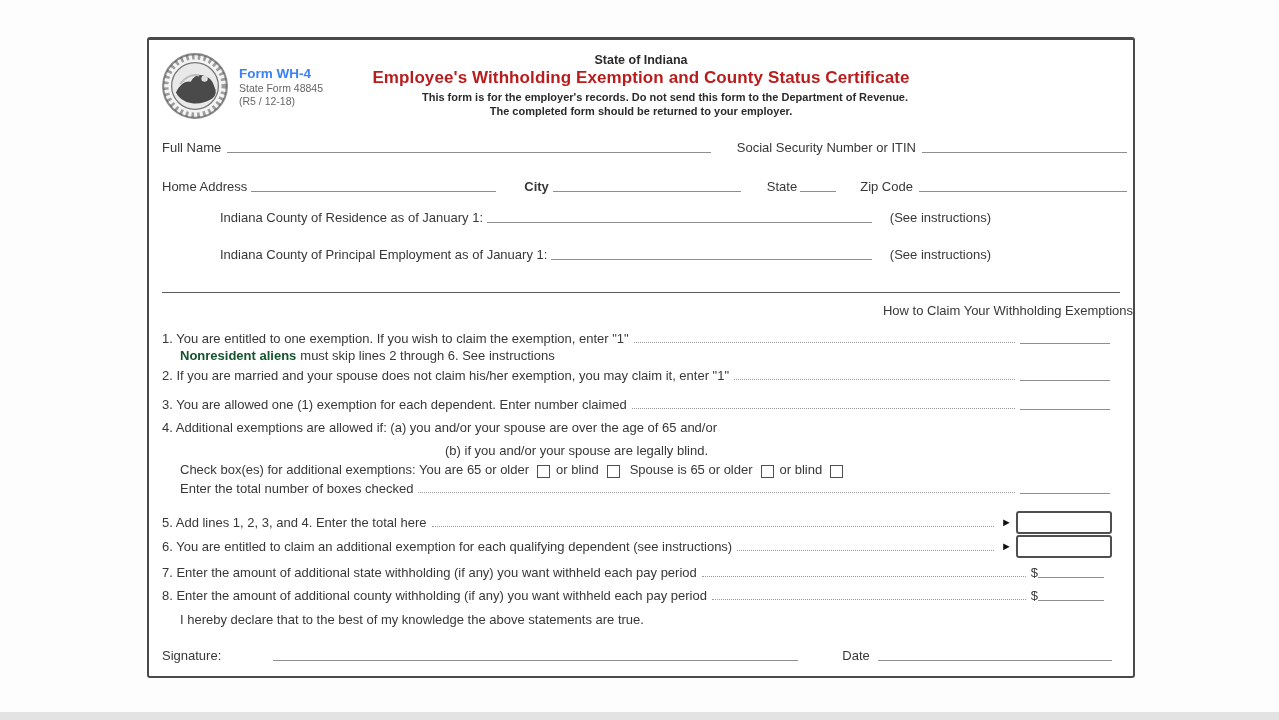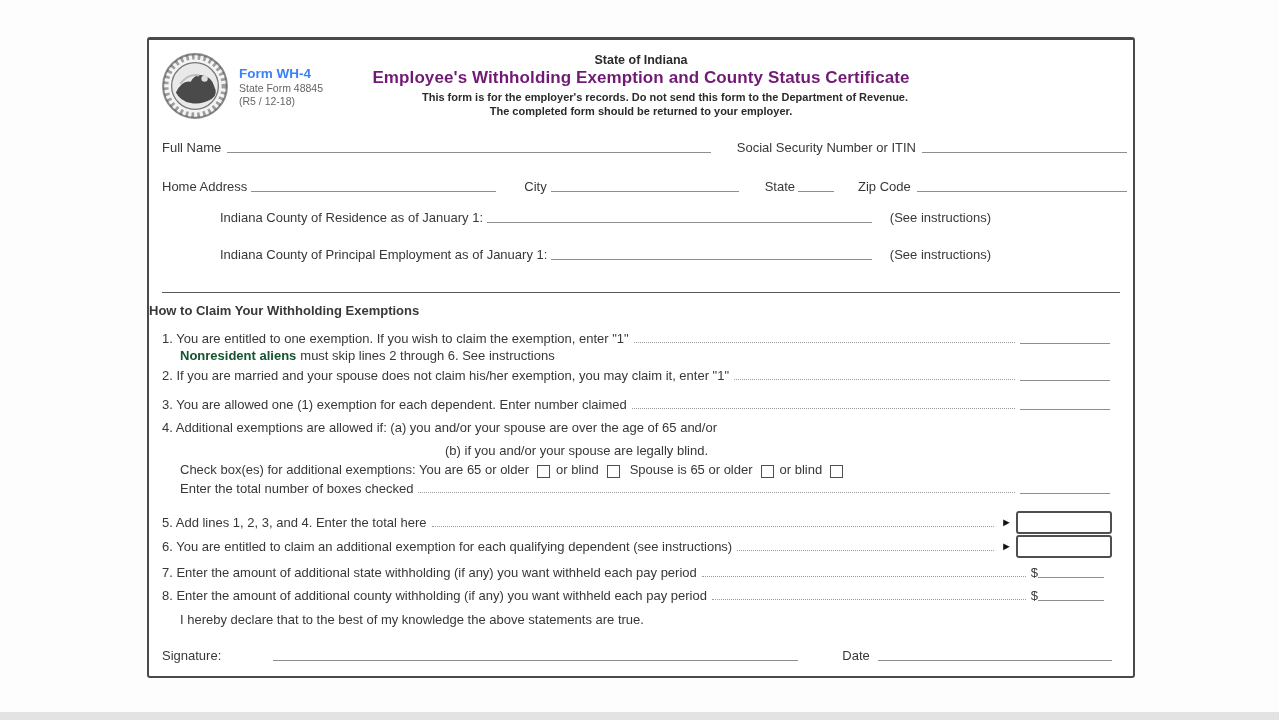--- a/index.html
+++ b/index.html
@@ -17,31 +17,31 @@
     border-radius:3px; box-sizing:border-box;
   }
 
   
   .seal { position:absolute; left:12px; top:12px; width:68px; height:68px; }
   .form-id { position:absolute; left:90px; top:26px; line-height:1.2; }
   .fid-name { font-weight:bold; font-size:13.5px; color:#3b82f6; }
   .fid-sub { font-size:10.5px; color:#666; }
   .header-center { position:absolute; left:0; top:13px; width:100%; text-align:center; pointer-events:none; }
   .hdr-state { font-size:12.5px; font-weight:bold; color:#2b2b2b; }
-  .hdr-title { font-size:17px; font-weight:bold; color:#701a75; margin-top:1px; letter-spacing:0.1px; }
+  .hdr-title { font-size:17px; font-weight:bold; color:#b91c1c; margin-top:1px; letter-spacing:0.1px; }
   .hdr-note  { font-size:11px; font-weight:bold; color:#2b2b2b; margin-top:2px; }
 
   
   .row { position:absolute; display:flex; align-items:flex-end; font-size:13px; line-height:15px; white-space:nowrap; }
   .lbl { white-space:nowrap; }
   .u { border-bottom:1.5px solid #8e8e8e; height:1px; margin-bottom:2px; }
   .leader { flex:1; border-bottom:1px dotted #9b9b9b; height:1px; margin:0 5px 3px 5px; }
   .blank-short { width:90px; border-bottom:1.5px solid #8e8e8e; height:1px; margin-bottom:2px; margin-right:10px; }
   .hrline { position:absolute; left:13px; top:252px; width:958px; border-top:1.5px solid #5a5a5a; }
-  .section-heading { position:absolute; top:263px; left:0; width:100%; text-align:left; font-size:13px;font-weight:bold; }
+  .section-heading { position:absolute; top:263px; left:0; width:100%; text-align:right; font-size:13px; }
 
   .checkbox { display:inline-block; width:11px; height:11px; border:1.5px solid #4f4f4f; background:#fff; margin:0 6px -1px 8px; }
   .entrybox { width:92px; height:19px; border:2px solid #4f4f4f; border-radius:3px; background:#fff; margin-bottom:-4px; margin-right:8px; }
   .arrow { font-size:11px; color:#111; margin:0 4px 0 2px; }
   .bold { font-weight:bold; color:#14532d; }
   .gap4 { margin-left:4px; }
 </style>
 </head>
 <body>
 
@@ -75,21 +75,21 @@
     <div class="row" style="top:100px; left:13px; width:965px;">
       <span class="lbl">Full Name</span>
       <span class="u" style="flex:1; margin-left:6px;"></span>
       <span class="lbl" style="margin-left:26px;">Social Security Number or ITIN</span>
       <span class="u" style="width:205px; margin-left:6px;"></span>
     </div>
 
     <div class="row" style="top:139px; left:13px; width:965px;">
       <span class="lbl">Home Address</span>
       <span class="u" style="width:245px; margin-left:4px;"></span>
-      <span class="lbl" style="margin-left:28px;">City</span>
+      <span class="lbl" style="margin-left:28px;font-weight:bold;">City</span>
       <span class="u" style="width:188px; margin-left:4px;"></span>
       <span class="lbl" style="margin-left:26px;">State</span>
       <span class="u" style="width:36px; margin-left:3px;"></span>
       <span class="lbl" style="margin-left:24px;">Zip Code</span>
       <span class="u" style="flex:1; margin-left:6px;"></span>
     </div>
 
     <div class="row" style="top:170px; left:71px; width:771px;">
       <span class="lbl">Indiana County of Residence as of January 1:</span>
       <span class="u" style="flex:1; margin-left:4px; margin-right:18px;"></span>

